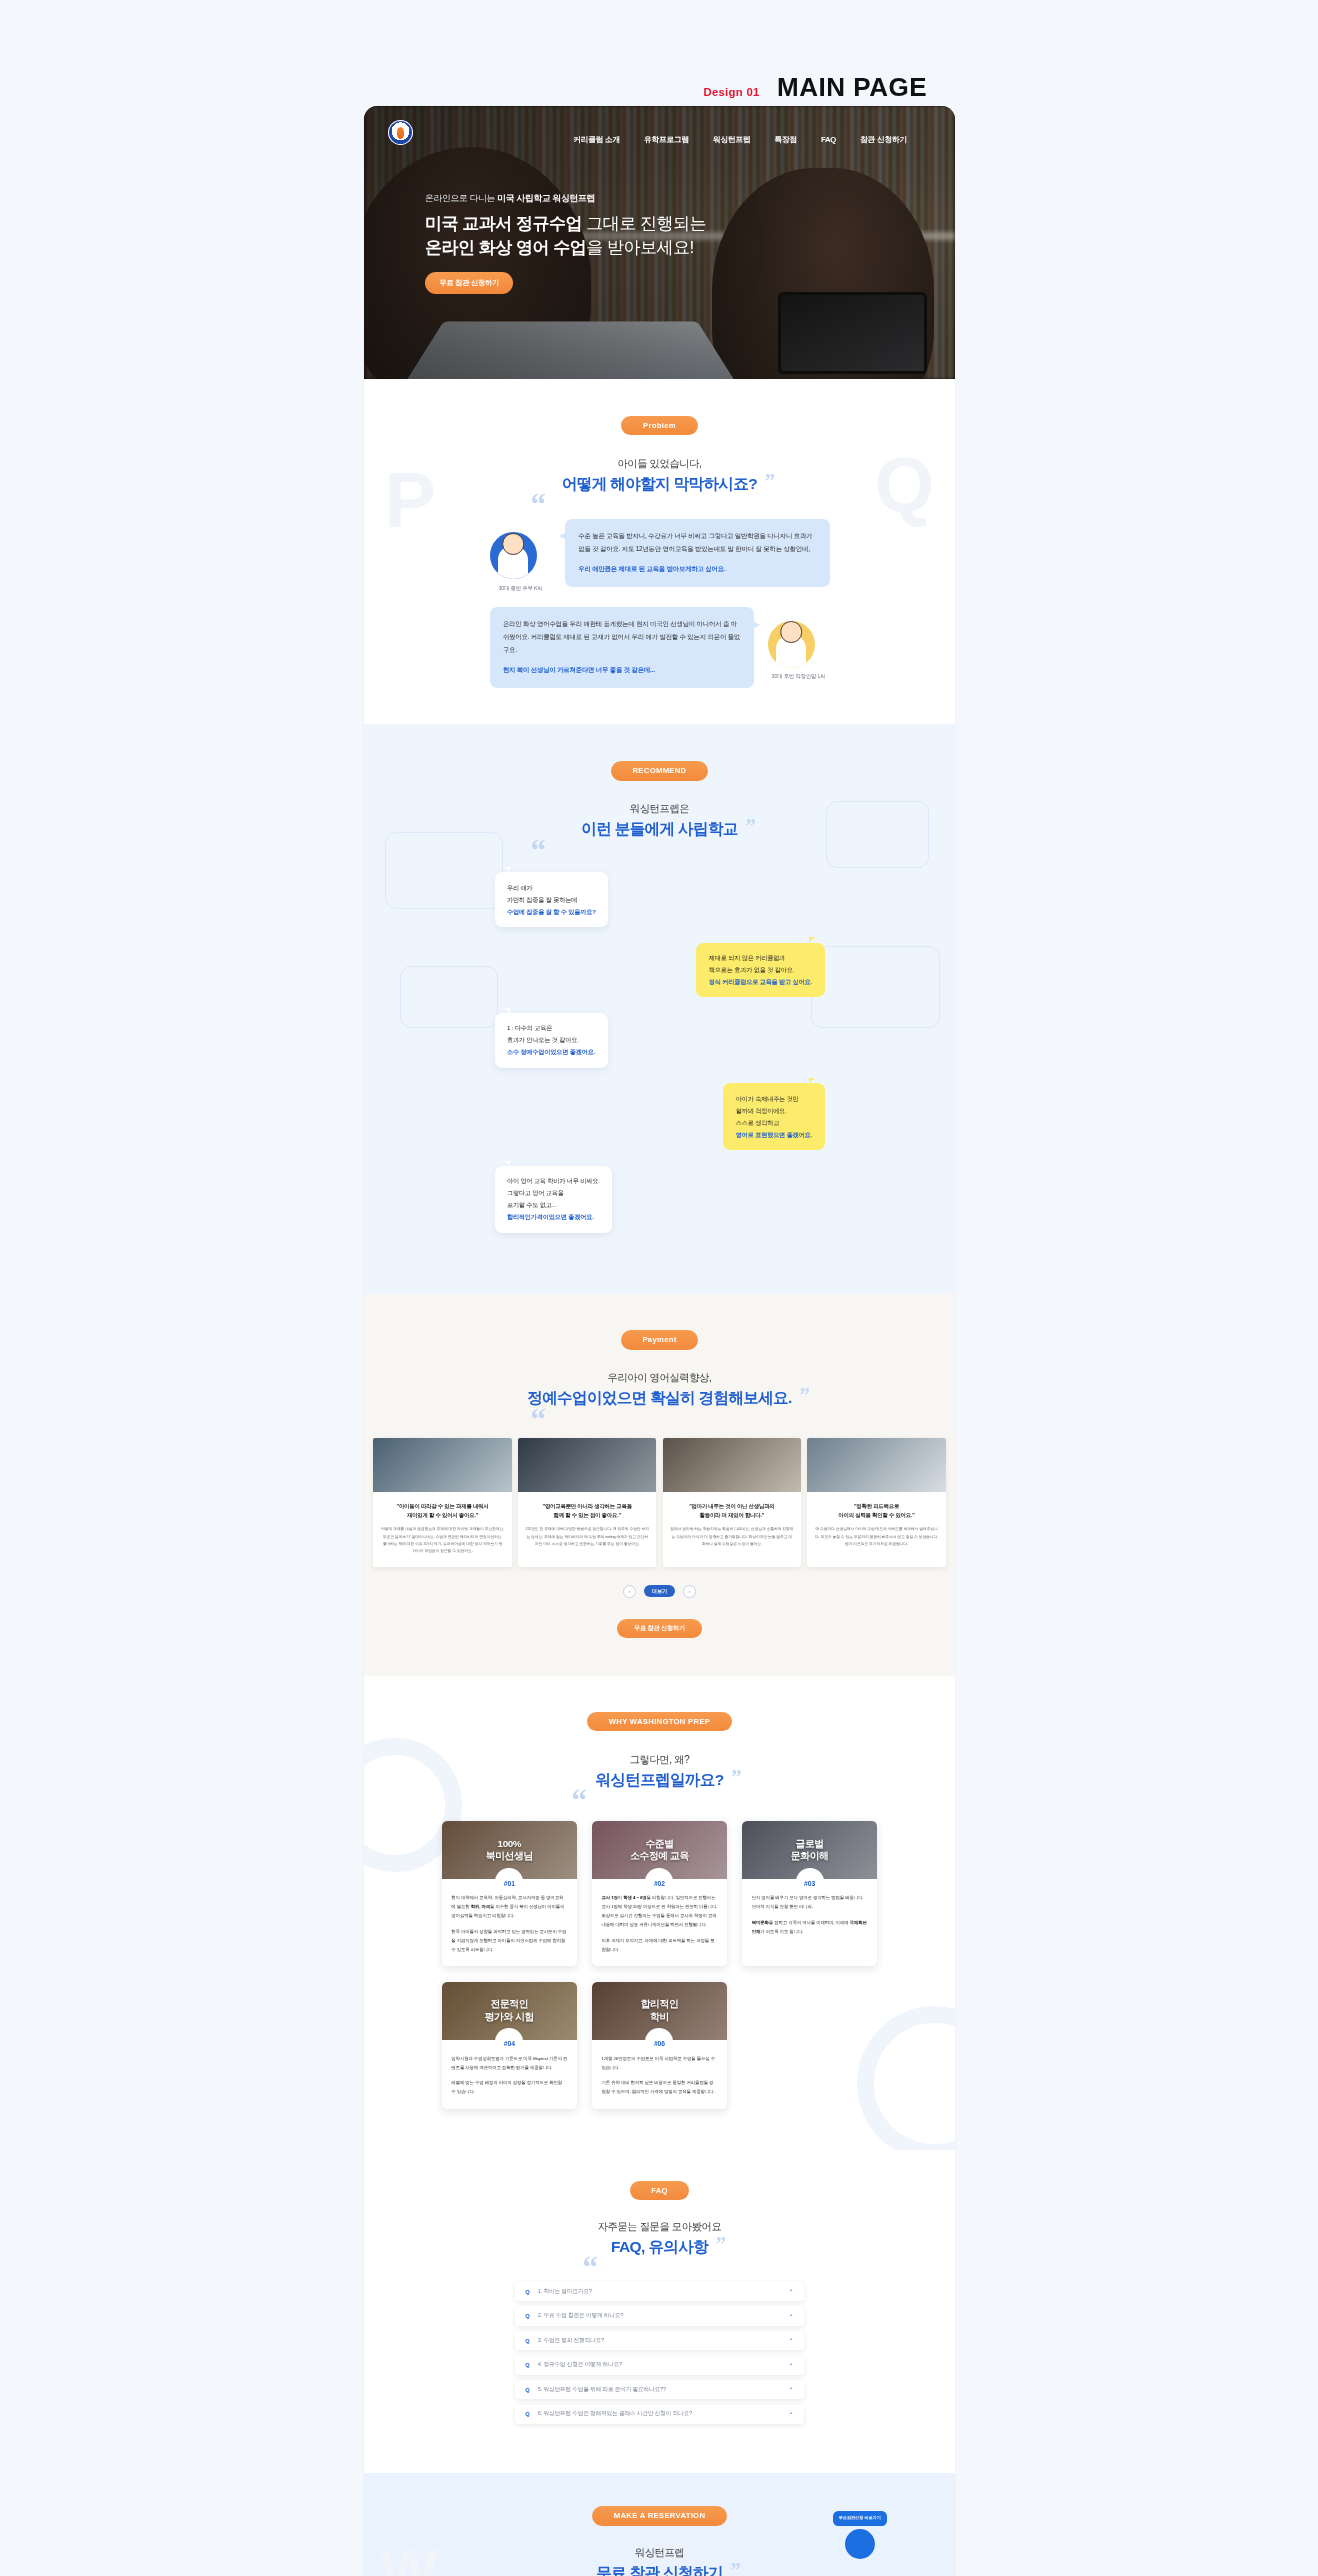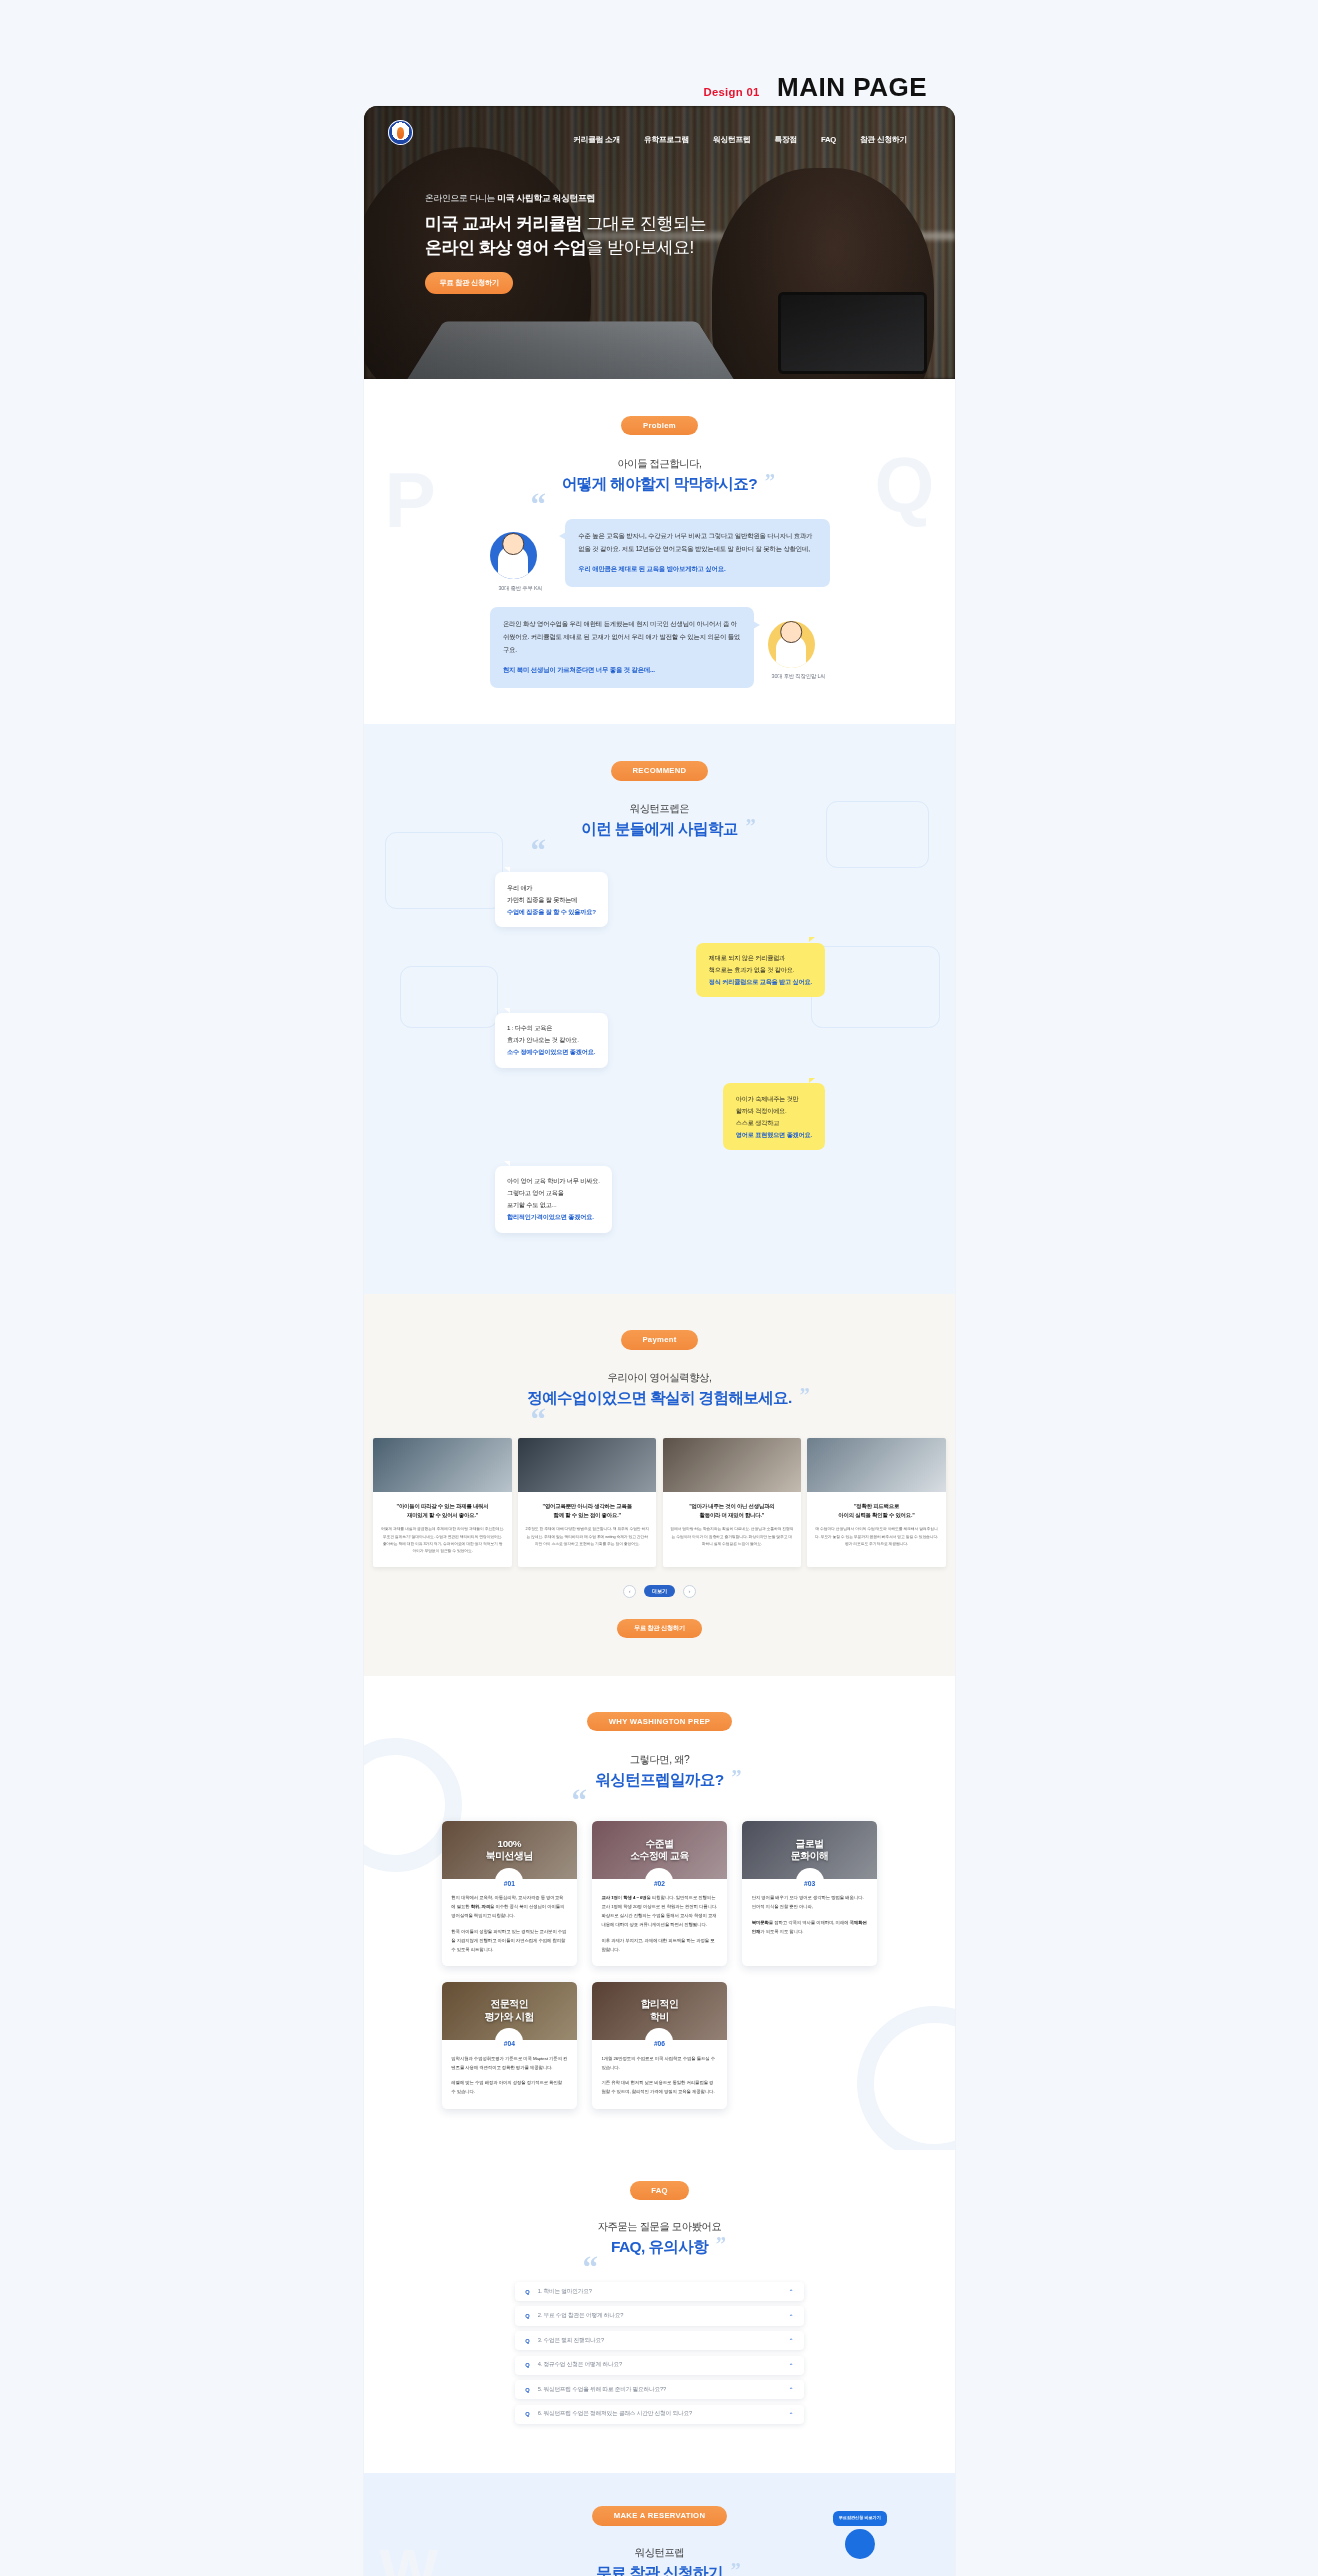--- a/index.html
+++ b/index.html
@@ -180,35 +180,35 @@
         <span>FAQ</span>
         <span>참관 신청하기</span>
       </div>
     </div>
 
     <div class="hero-copy">
       <div class="eyebrow">
         <span>온라인으로 다니는 </span><b>미국 사립학교 워싱턴프렙</b>
       </div>
       <h1>
-        <b>미국 교과서 커리큘럼</b><span> 그대로 진행되는</span><br>
+        <b>미국 교과서 정규수업</b><span> 그대로 진행되는</span><br>
         <b>온라인 화상 영어 수업</b><span>을 받아보세요!</span>
       </h1>
       <button class="hero-btn">무료 참관 신청하기</button>
     </div>
   </div>
 
   <div class="sec problem">
     <div class="ghost" style="left:20.6px; top:77px;">P</div>
     <div class="ghost" style="right:20.6px; top:62px;">Q</div>
 
     <span class="badge">Problem</span>
 
     <div class="heads" style="margin-top:21.6px;">
-      <div class="sub">아이들 접근합니다,</div>
+      <div class="sub">아이들 있었습니다,</div>
       <div class="main">
         <span class="qopen">“</span>
         <span>어떻게 해야할지 막막하시죠?</span>
         <span class="qclose">”</span>
       </div>
     </div>
 
     <div style="width:340px; margin:24px auto 0; position:relative;">
       <div style="display:flex; gap:13.4px; align-items:flex-start;">
         <div style="width:62px; flex:none; margin-top:13.4px;">

